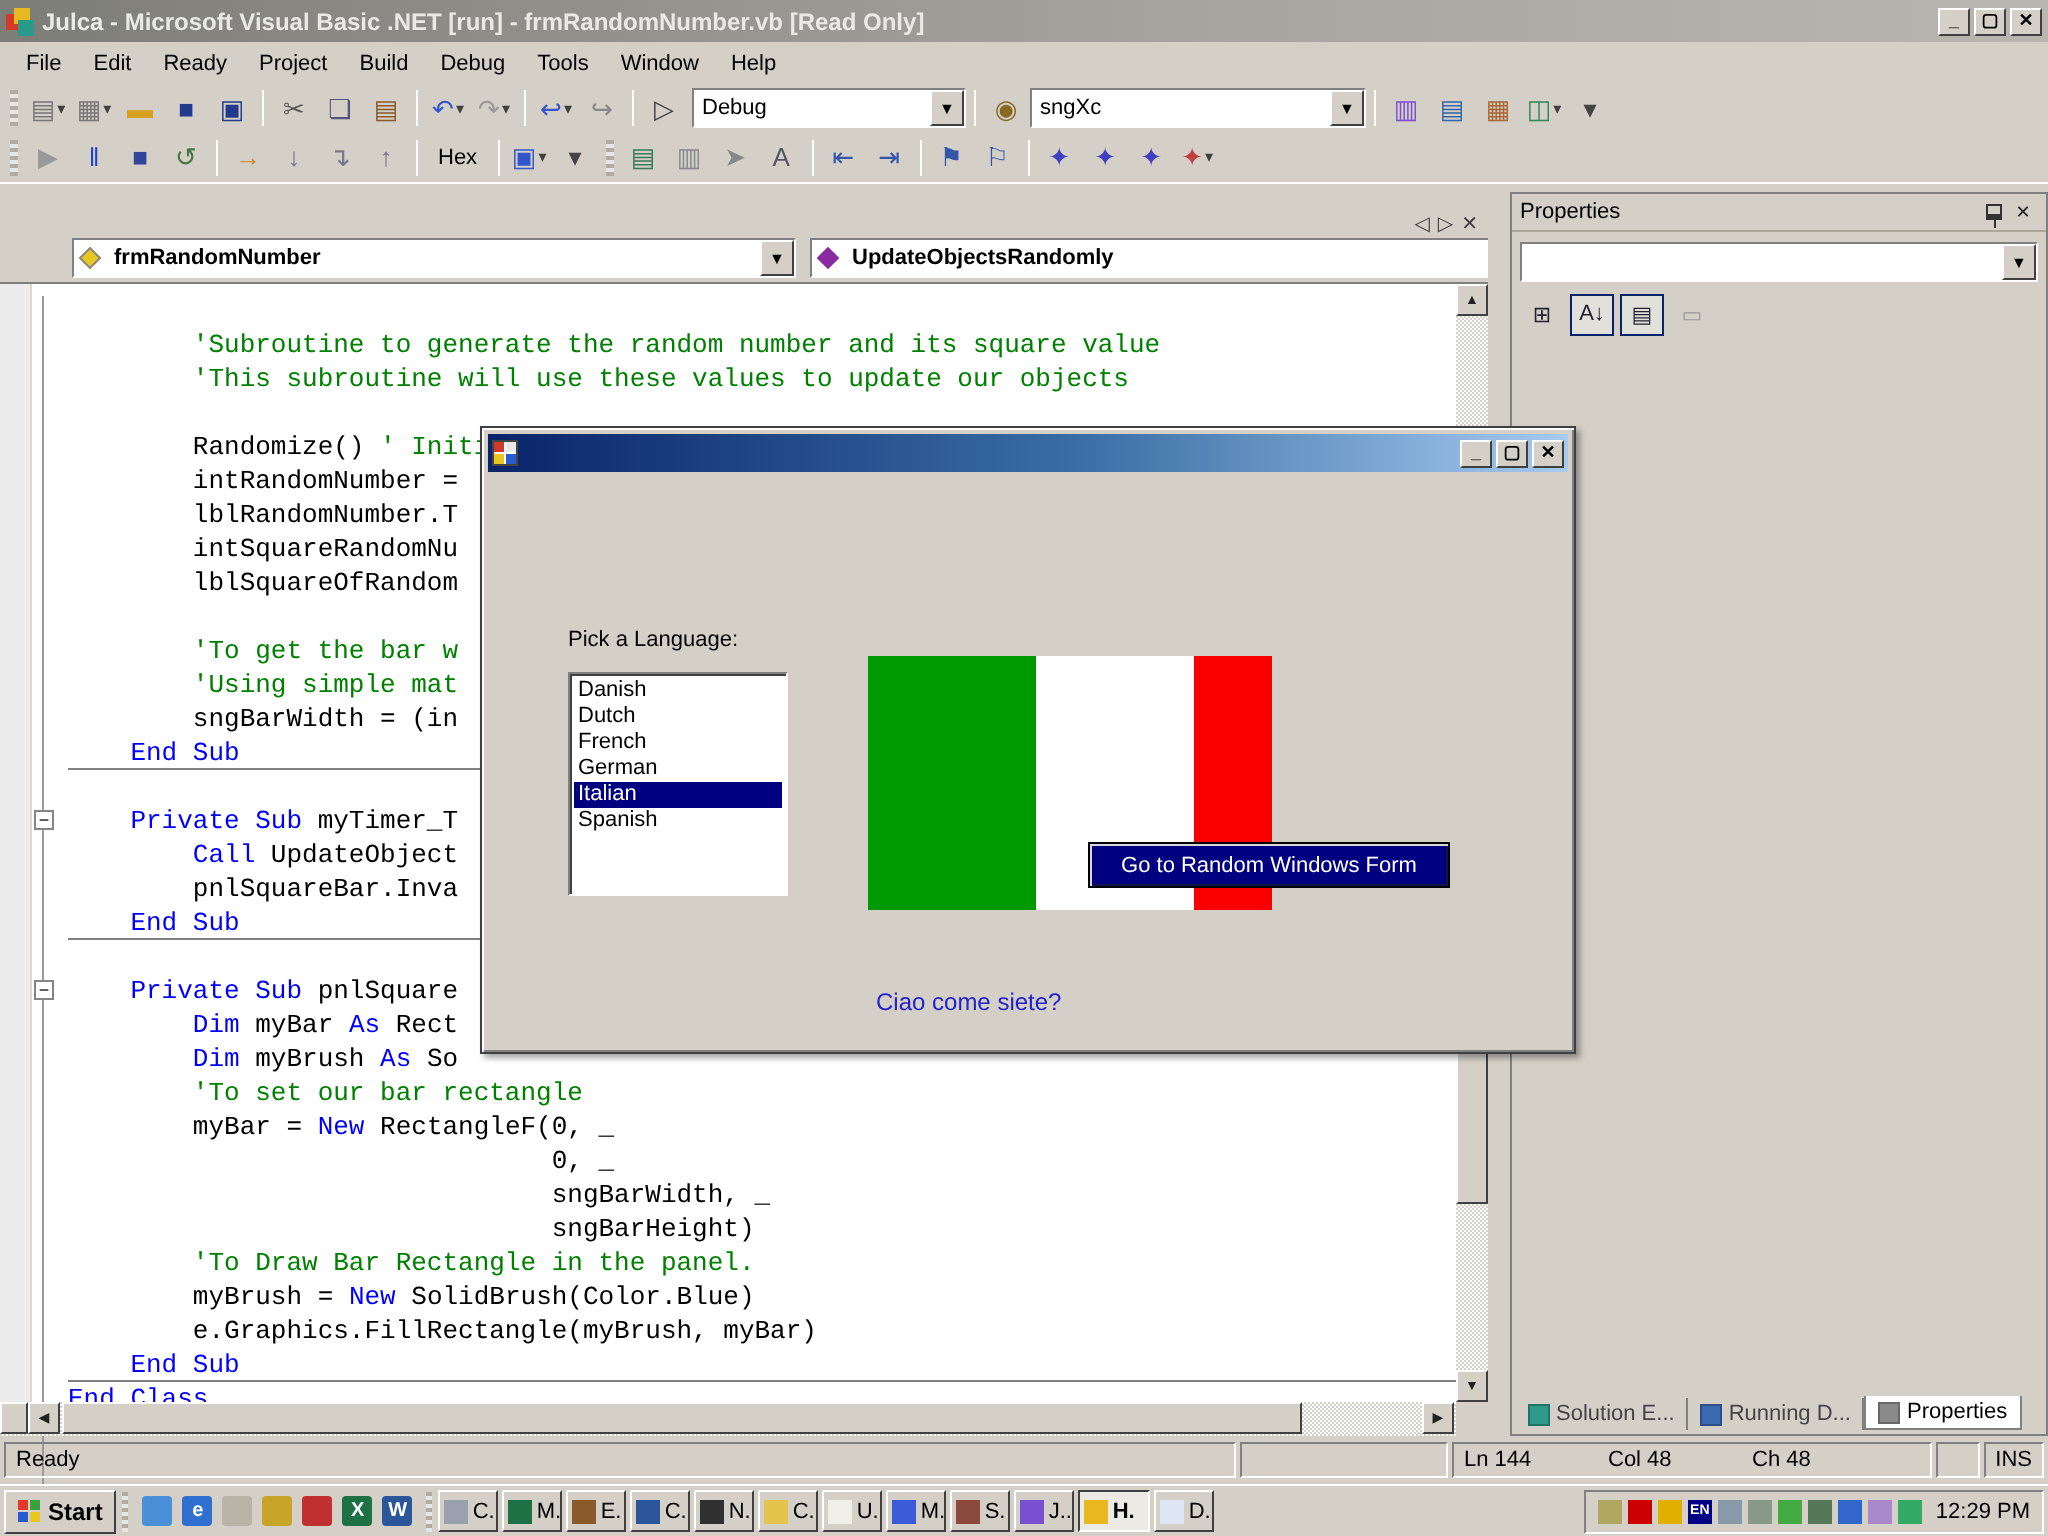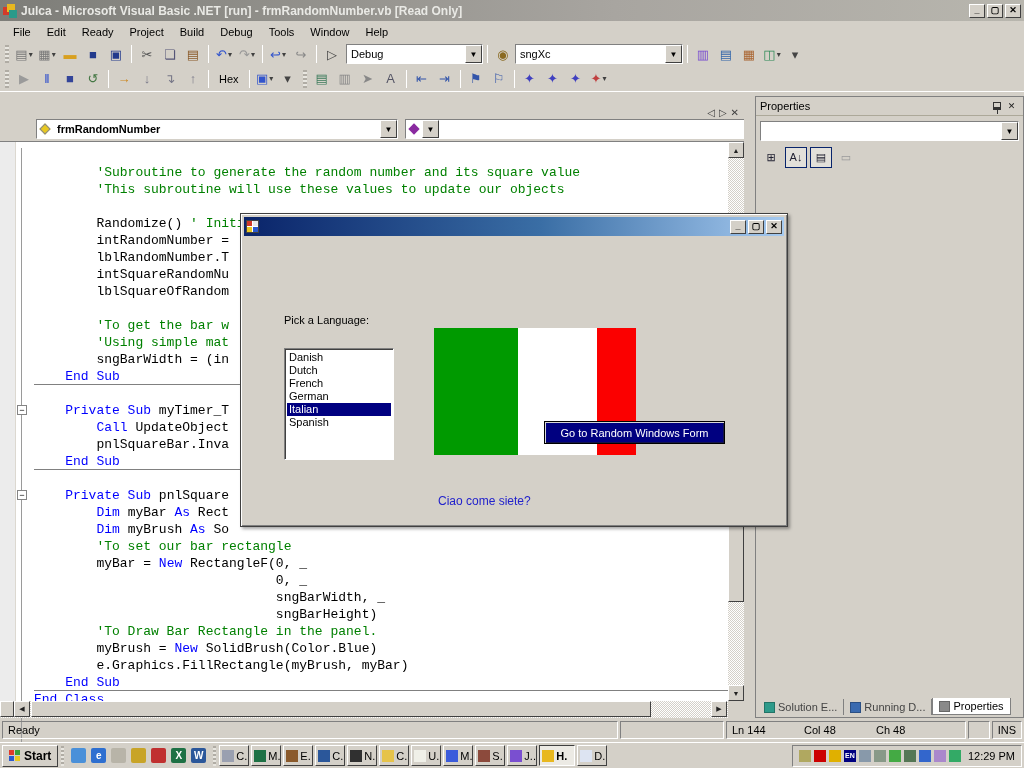--- a/index.html
+++ b/index.html
@@ -129,21 +129,21 @@
   #dlg-title { position:absolute; left:3px; top:3px; right:3px; height:19px;
     background:linear-gradient(90deg,#0a246a,#3a6ea5 55%,#a6caf0); display:flex; align-items:center; padding:0 2px;
     color:#fff; font-weight:bold; font-size:11px; }
   .wf-icon { width:13px; height:13px; background:#fff; border:1px solid #444; display:grid;
     grid-template-columns:5px 5px; grid-template-rows:5px 5px; gap:1px; padding:0px; margin-right:4px; flex:none; }
   .wf-icon i:nth-child(1){background:#d03a2a;} .wf-icon i:nth-child(2){background:#e8e8e8;}
   .wf-icon i:nth-child(3){background:#e8c820;} .wf-icon i:nth-child(4){background:#2a5ad0;}
   #dlg-title .win-btns .win-btn { width:16px; height:14px; }
   #dlg-body { position:absolute; left:3px; top:22px; right:3px; bottom:3px; }
   #pick-label { position:absolute; left:40px; top:78px; }
-  #lang-list { position:absolute; left:40px; top:112px; width:110px; height:112px; background:#fff;
+  #lang-list { position:absolute; left:40px; top:100px; width:110px; height:112px; background:#fff;
     border:1px solid; border-color:#808080 #fff #fff #808080; box-shadow:inset 1px 1px 0 #404040; padding:2px; overflow:hidden; }
   .lb-item { height:13px; line-height:13px; padding-left:2px; }
   .lb-item.selected { background:#000080; color:#fff; }
   #flag { position:absolute; left:190px; top:92px; width:202px; height:127px; display:flex; }
   #flag .g { width:84px; } #flag .w { width:79px; } #flag .r { width:39px; }
   #goto-btn { position:absolute; left:300px; top:185px; width:181px; height:23px; background:#000080; color:#fff;
     border:1px solid #000; box-shadow:inset 1px 1px 0 #d8d8d8, inset -1px -1px 0 #14144a;
     display:flex; align-items:center; justify-content:center; font-size:11px; }
   #greeting { position:absolute; left:194px; top:258px; color:#2222cc; font-size:12px; }
 </style>
@@ -358,20 +358,21 @@
   </div>
 
   <div id="editor-combos">
     <span id="object-combo" class="combo">
       <span class="dia" style="background:#e8c820;border:1px solid #888;"></span>
       <span class="cval bold">frmRandomNumber</span>
       <span class="cbtn">▼</span>
     </span>
     <span id="method-combo" class="combo">
       <span class="dia" style="background:#8a2aa0;"></span>
+      <span class="cval bold">UpdateObjectsRandomly</span>
       <span class="cbtn">▼</span>
     </span>
   </div>
 
   <div id="editor">
     <div id="indicator-margin"></div>
     <div id="outline-line"></div>
     <div id="code"><div class="code-line"><span class="seg-c">        'Subroutine to generate the random number and its square value</span></div><div class="code-line"><span class="seg-c">        'This subroutine will use these values to update our objects</span></div><div class="code-line"></div><div class="code-line"><span class="seg-t">        Randomize() </span><span class="seg-c">' Initialize random-number generator.</span></div><div class="code-line"><span class="seg-t">        intRandomNumber = </span></div><div class="code-line"><span class="seg-t">        lblRandomNumber.T</span></div><div class="code-line"><span class="seg-t">        intSquareRandomNu</span></div><div class="code-line"><span class="seg-t">        lblSquareOfRandom</span></div><div class="code-line"></div><div class="code-line"><span class="seg-c">        'To get the bar w</span></div><div class="code-line"><span class="seg-c">        'Using simple mat</span></div><div class="code-line"><span class="seg-t">        sngBarWidth = (in</span></div><div class="code-line sep"><span class="seg-k">    End Sub</span></div><div class="code-line"></div><div class="code-line"><span class="outline-box">−</span><span class="seg-k">    Private Sub </span><span class="seg-t">myTimer_T</span></div><div class="code-line"><span class="seg-k">        Call </span><span class="seg-t">UpdateObject</span></div><div class="code-line"><span class="seg-t">        pnlSquareBar.Inva</span></div><div class="code-line sep"><span class="seg-k">    End Sub</span></div><div class="code-line"></div><div class="code-line"><span class="outline-box">−</span><span class="seg-k">    Private Sub </span><span class="seg-t">pnlSquare</span></div><div class="code-line"><span class="seg-k">        Dim </span><span class="seg-t">myBar </span><span class="seg-k">As </span><span class="seg-t">Rect</span></div><div class="code-line"><span class="seg-k">        Dim </span><span class="seg-t">myBrush </span><span class="seg-k">As </span><span class="seg-t">So</span></div><div class="code-line"><span class="seg-c">        'To set our bar rectangle</span></div><div class="code-line"><span class="seg-t">        myBar = </span><span class="seg-k">New </span><span class="seg-t">RectangleF(0, _</span></div><div class="code-line"><span class="seg-t">                               0, _</span></div><div class="code-line"><span class="seg-t">                               sngBarWidth, _</span></div><div class="code-line"><span class="seg-t">                               sngBarHeight)</span></div><div class="code-line"><span class="seg-c">        'To Draw Bar Rectangle in the panel.</span></div><div class="code-line"><span class="seg-t">        myBrush = </span><span class="seg-k">New </span><span class="seg-t">SolidBrush(Color.Blue)</span></div><div class="code-line"><span class="seg-t">        e.Graphics.FillRectangle(myBrush, myBar)</span></div><div class="code-line sep"><span class="seg-k">    End Sub</span></div><div class="code-line"><span class="seg-k">End Class</span></div></div>
     <div id="vscroll">
       <div class="sb-btn" style="left:0;top:0;">▲</div>

